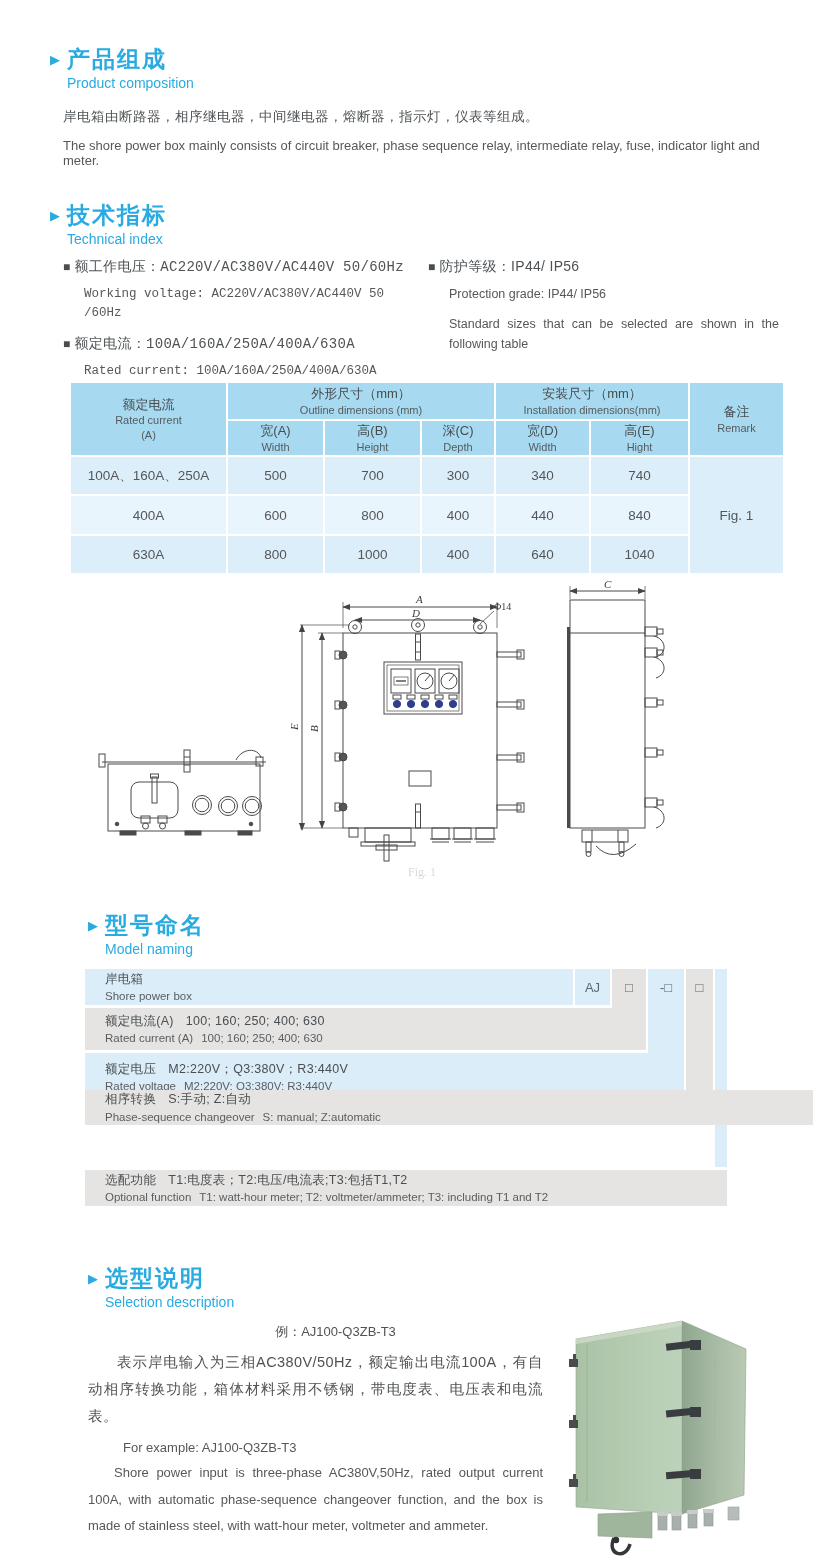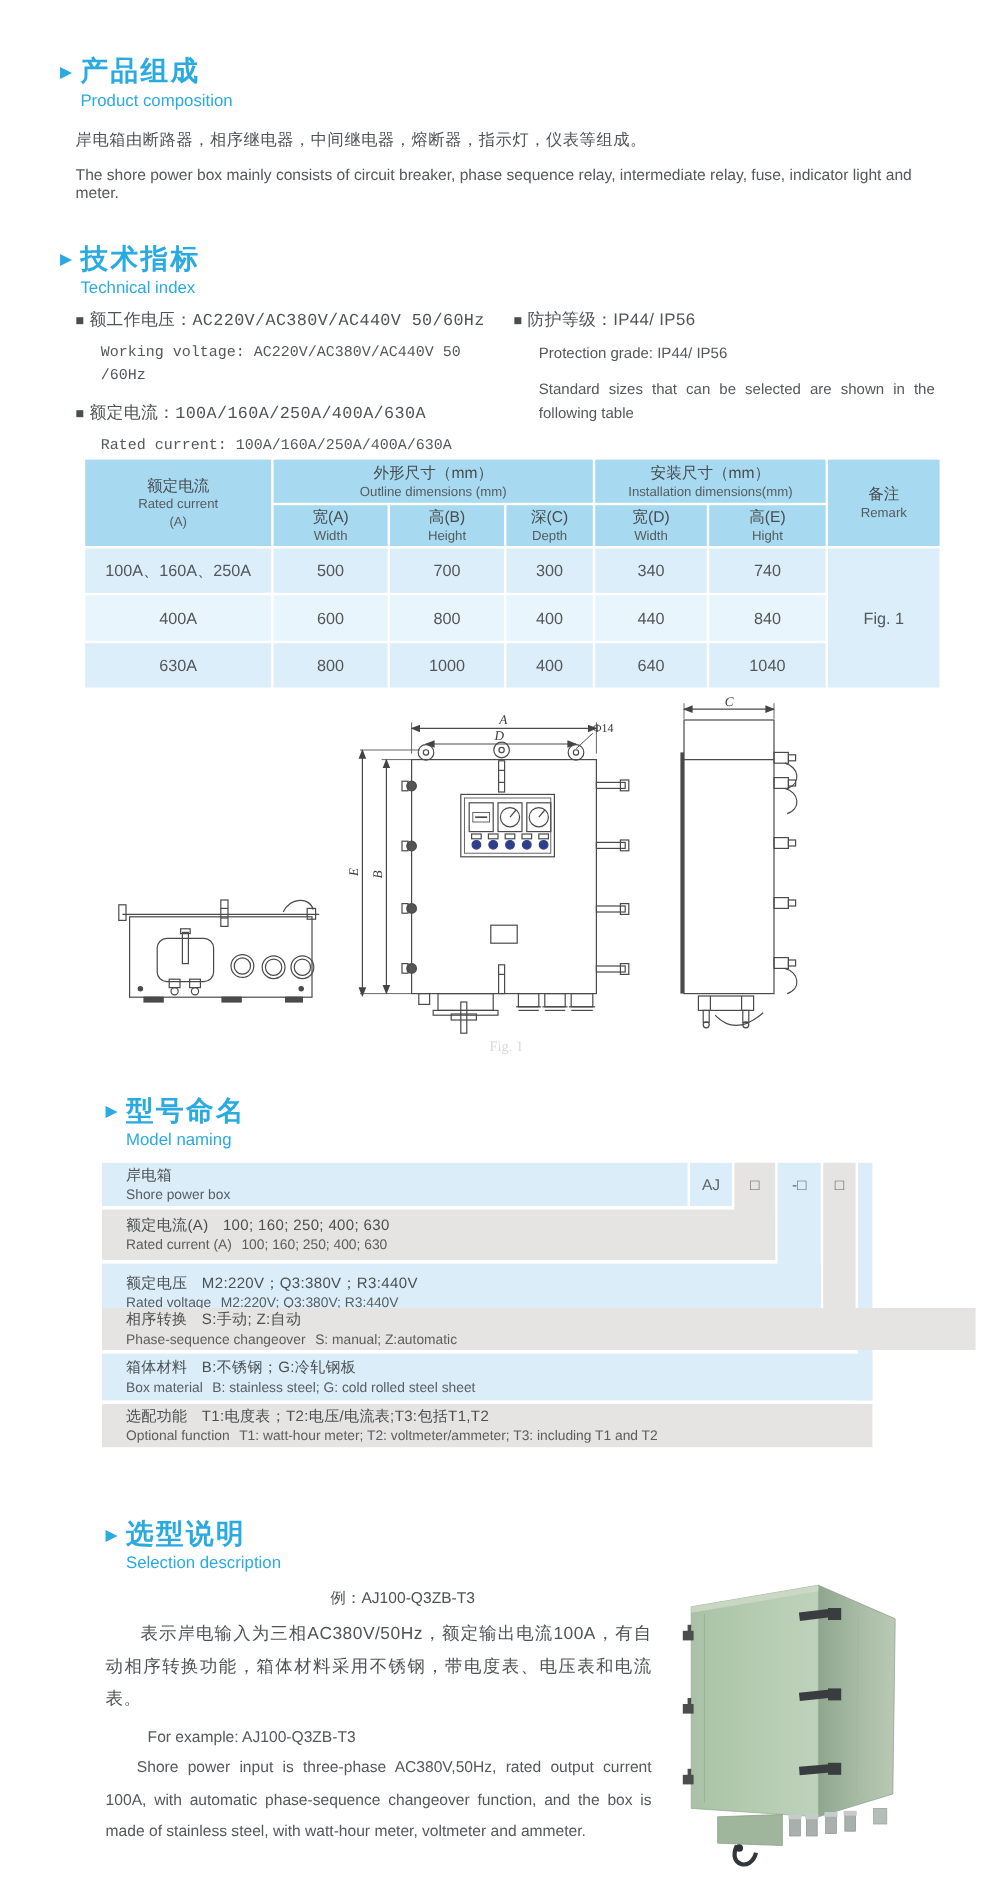--- a/index.html
+++ b/index.html
@@ -424,24 +424,20 @@
       <div class="m-en"><span>Rated current (A)</span><span class="m-det-en">100; 160; 250; 400; 630</span></div>
     </div>
     <div class="blk bg-blue mrow" style="left:0;top:86px;width:599px;height:48px;">
       <div class="m-zh"><span>额定电压</span><span class="m-det">M2:220V；Q3:380V；R3:440V</span></div>
       <div class="m-en"><span>Rated voltage</span><span class="m-det-en">M2:220V;  Q3:380V;  R3:440V</span></div>
     </div>
     <div class="blk bg-gray mrow" style="left:0;top:123px;width:728px;height:35px;">
       <div class="m-zh"><span>相序转换</span><span class="m-det">S:手动; Z:自动</span></div>
       <div class="m-en"><span>Phase-sequence changeover</span><span class="m-det-en">S: manual;  Z:automatic</span></div>
     </div>
-    <div class="blk bg-blue mrow" style="left:0;top:161px;width:642px;height:39px;">
-      <div class="m-zh"><span>箱体材料</span><span class="m-det">B:不锈钢；G:冷轧钢板</span></div>
-      <div class="m-en"><span>Box material</span><span class="m-det-en">B: stainless steel; G: cold rolled steel sheet</span></div>
-    </div>
     <div class="blk bg-gray mrow" style="left:0;top:203px;width:642px;height:36px;">
       <div class="m-zh"><span>选配功能</span><span class="m-det">T1:电度表；T2:电压/电流表;T3:包括T1,T2</span></div>
       <div class="m-en"><span>Optional function</span><span class="m-det-en">T1: watt-hour meter; T2: voltmeter/ammeter; T3: including T1 and T2</span></div>
     </div>
 
     <div class="code" style="left:490px;top:2px;width:35px;height:36px;">AJ</div>
     <div class="code" style="left:527px;top:2px;width:34px;height:36px;">□</div>
     <div class="code" style="left:563px;top:2px;width:36px;height:36px;">-□</div>
     <div class="code" style="left:597px;top:2px;width:35px;height:36px;">□</div>
   </div>

